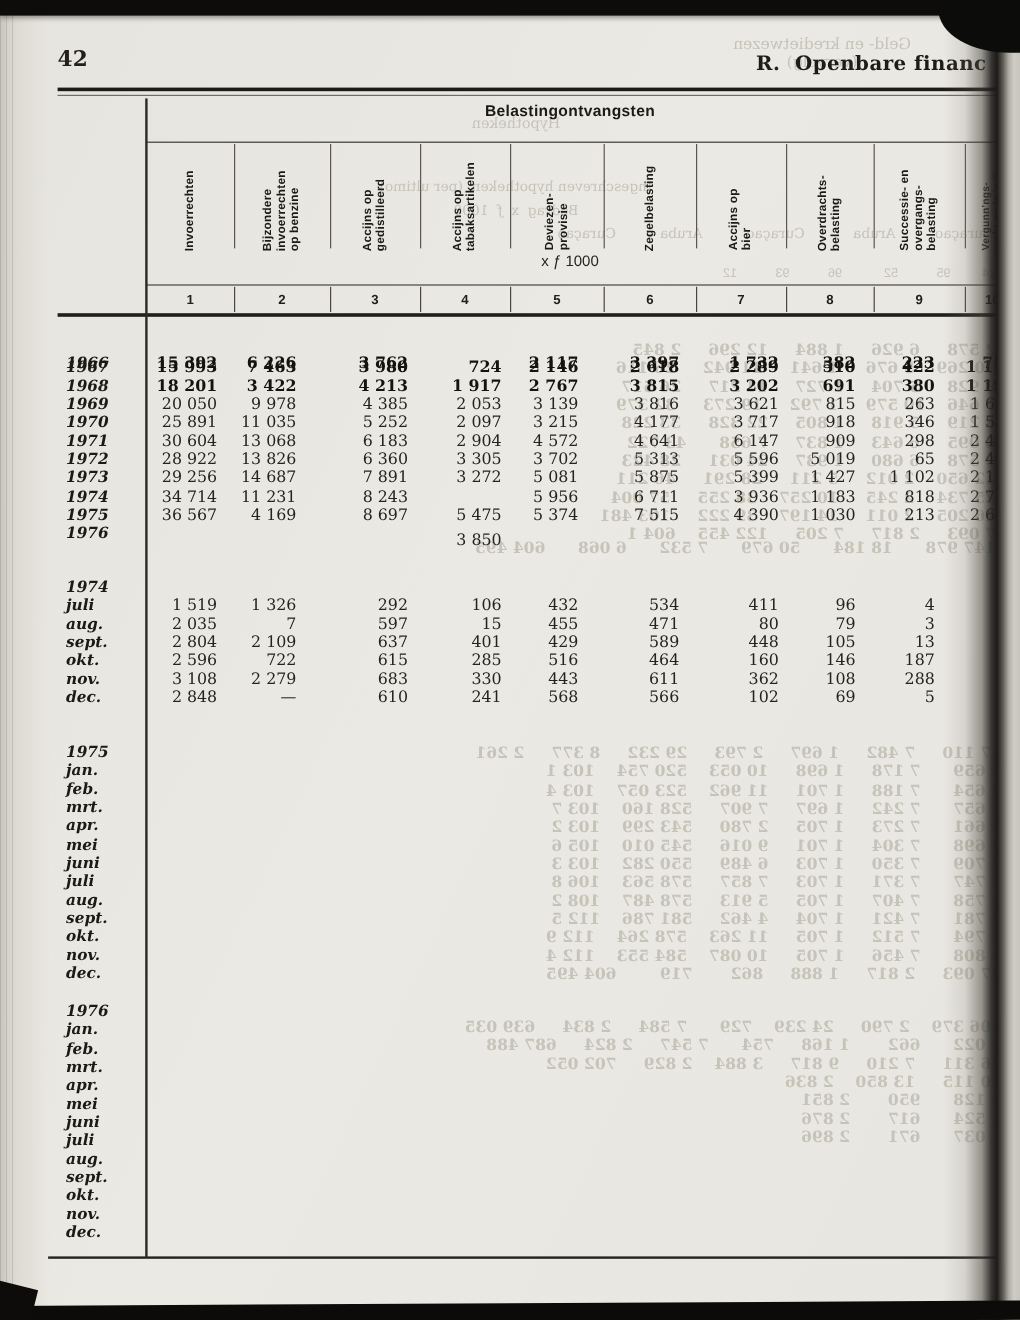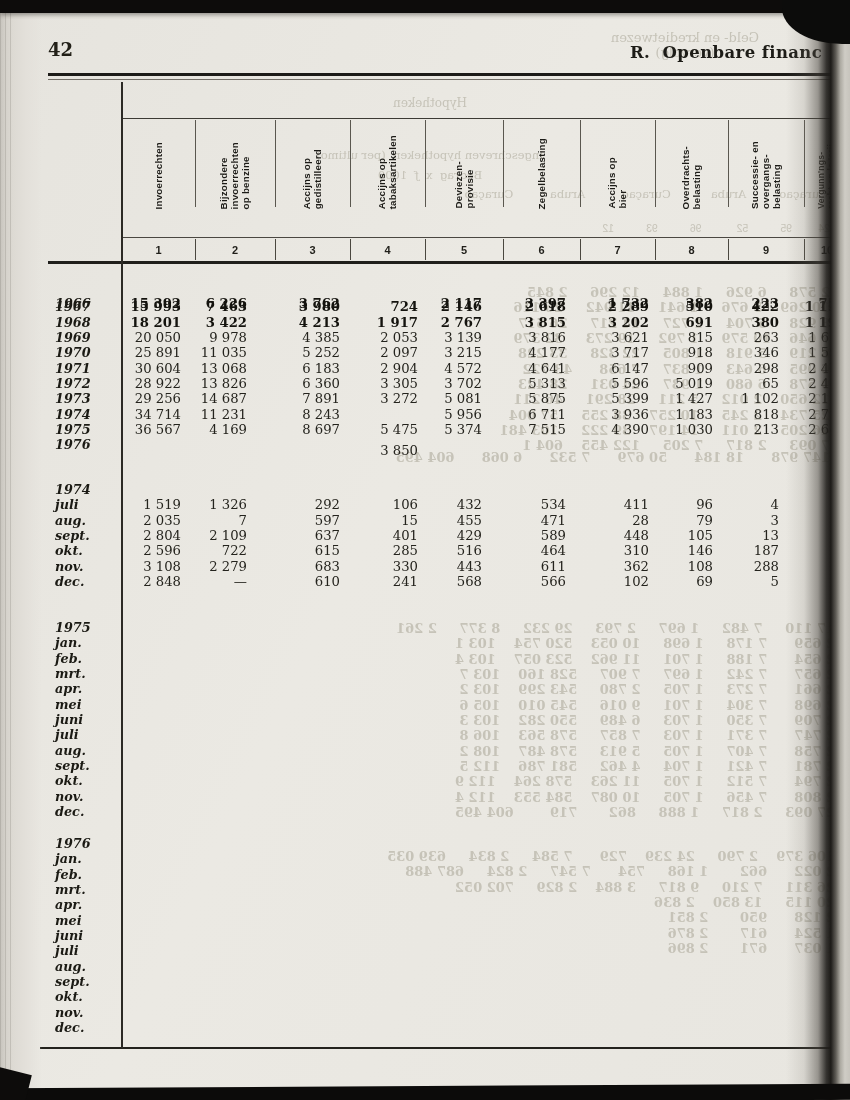--- a/index.html
+++ b/index.html
@@ -114,20 +114,22 @@
         <div>1 524      617       2 876</div>
         <div>1 037      671       2 896</div>
       </div>
     </div>
 
   <div class="pagenum">42</div>
   <div class="hdr-right">R.  Openbare financ</div>
   <div class="rule rule-top-a"></div>
   <div class="rule rule-top-b"></div>
 
+  <div class="tbl-title">Belastingontvangsten</div>
+  <div class="unit-note">x ƒ 1000</div>
   <div class="rule rule-header-top"></div>
   <div class="rule rule-above-nums"></div>
   <div class="rule rule-below-nums"></div>
   <div class="rule rule-bottom"></div>
   <div class="vline-main"></div>
 
   <div id="col-headers">
       <div class="hcell" style="left: 122px; width: 73px;">
         <div class="vtext">Invoerrechten</div>
       </div>
@@ -350,21 +352,21 @@
         <div class="cell" style="width: 46px; padding-right: 4px;">6</div>
       </div>
       <div class="trow" style="top: 512.66px;">
         <div class="rlabel">aug.</div>
         <div class="cell" style="width: 73px; padding-right: 14px;">2 035</div>
         <div class="cell" style="width: 80px; padding-right: 28px;">7</div>
         <div class="cell" style="width: 75px; padding-right: 10px;">597</div>
         <div class="cell" style="width: 75px; padding-right: 7px;">15</div>
         <div class="cell" style="width: 78px; padding-right: 21px;">455</div>
         <div class="cell" style="width: 77px; padding-right: 14px;">471</div>
-        <div class="cell" style="width: 75px; padding-right: 6px;">28</div>
+        <div class="cell" style="width: 75px; padding-right: 6px;">80</div>
         <div class="cell" style="width: 73px; padding-right: 15px;">79</div>
         <div class="cell" style="width: 76px; padding-right: 25px;">3</div>
         <div class="cell" style="width: 46px; padding-right: 4px;">6</div>
       </div>
       <div class="trow" style="top: 527.99px;">
         <div class="rlabel">sept.</div>
         <div class="cell" style="width: 73px; padding-right: 14px;">2 804</div>
         <div class="cell" style="width: 80px; padding-right: 28px;">2 109</div>
         <div class="cell" style="width: 75px; padding-right: 10px;">637</div>
         <div class="cell" style="width: 75px; padding-right: 7px;">401</div>
@@ -376,21 +378,21 @@
         <div class="cell" style="width: 46px; padding-right: 4px;">29</div>
       </div>
       <div class="trow" style="top: 543.32px;">
         <div class="rlabel">okt.</div>
         <div class="cell" style="width: 73px; padding-right: 14px;">2 596</div>
         <div class="cell" style="width: 80px; padding-right: 28px;">722</div>
         <div class="cell" style="width: 75px; padding-right: 10px;">615</div>
         <div class="cell" style="width: 75px; padding-right: 7px;">285</div>
         <div class="cell" style="width: 78px; padding-right: 21px;">516</div>
         <div class="cell" style="width: 77px; padding-right: 14px;">464</div>
-        <div class="cell" style="width: 75px; padding-right: 6px;">310</div>
+        <div class="cell" style="width: 75px; padding-right: 6px;">160</div>
         <div class="cell" style="width: 73px; padding-right: 15px;">146</div>
         <div class="cell" style="width: 76px; padding-right: 25px;">187</div>
         <div class="cell" style="width: 46px; padding-right: 4px;">4</div>
       </div>
       <div class="trow" style="top: 558.65px;">
         <div class="rlabel">nov.</div>
         <div class="cell" style="width: 73px; padding-right: 14px;">3 108</div>
         <div class="cell" style="width: 80px; padding-right: 28px;">2 279</div>
         <div class="cell" style="width: 75px; padding-right: 10px;">683</div>
         <div class="cell" style="width: 75px; padding-right: 7px;">330</div>

